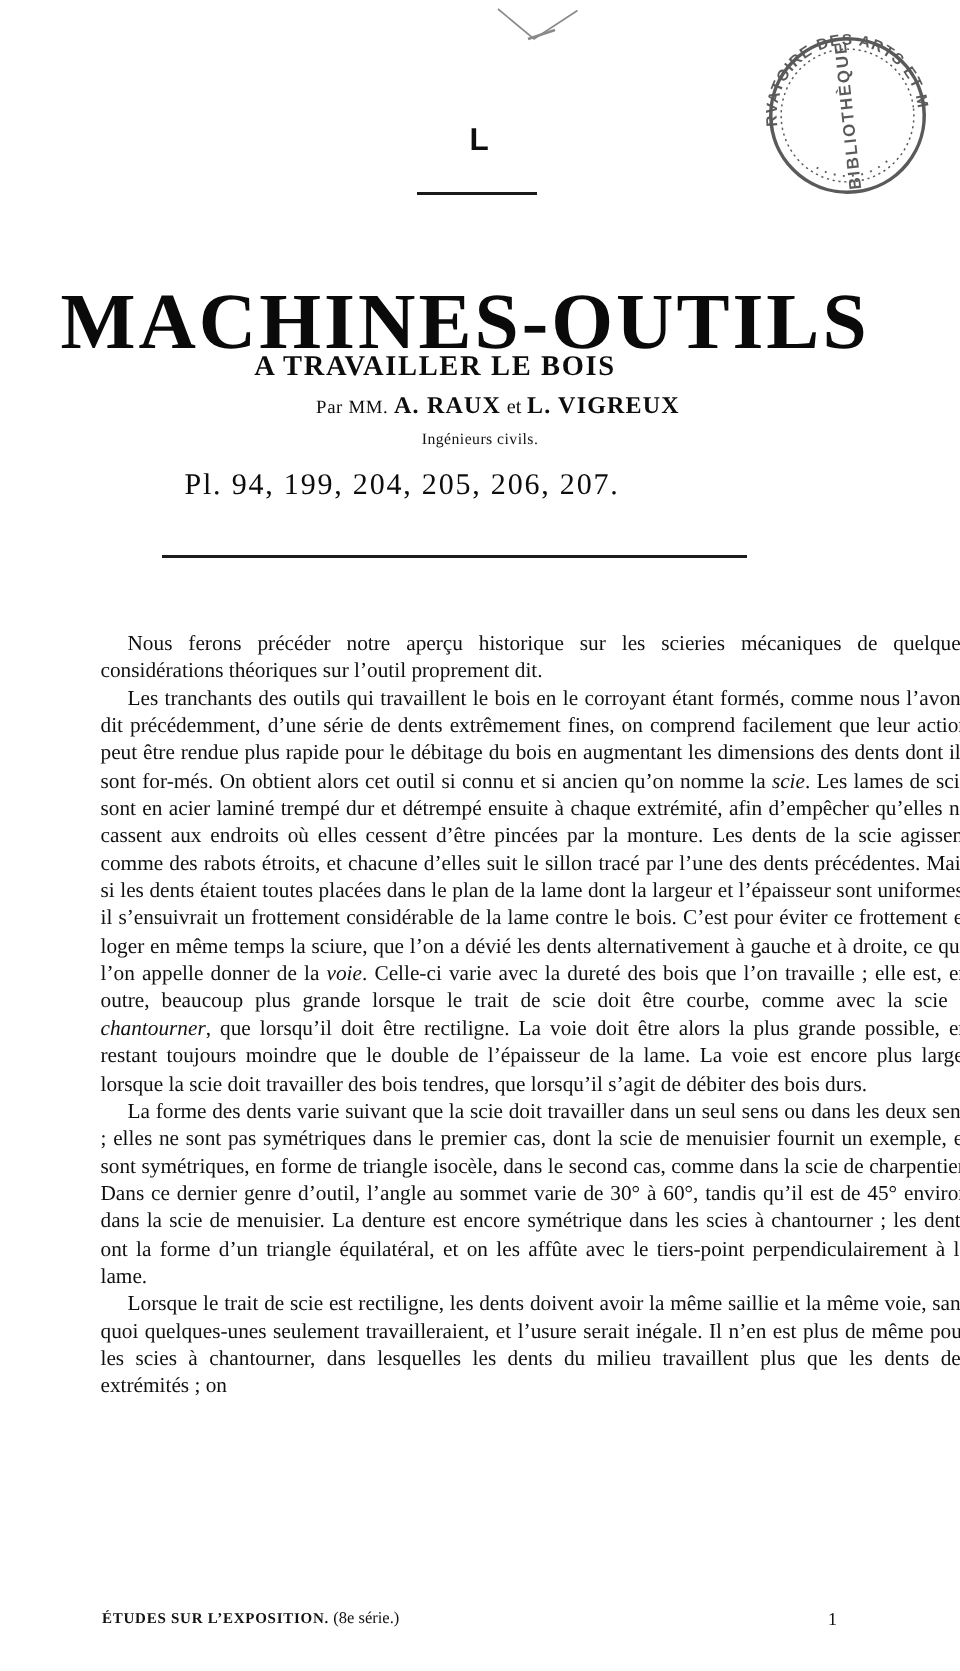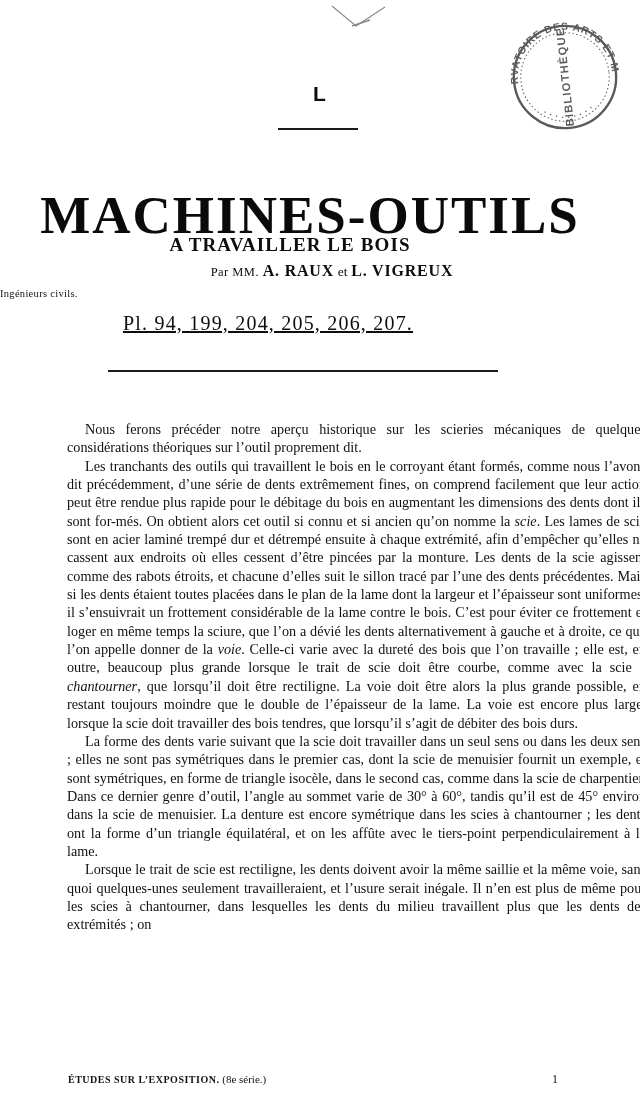--- a/index.html
+++ b/index.html
@@ -110,35 +110,34 @@
     letter-spacing: 0.8px;
   }
   .byline .conj {
     font-size: 13.5px;
   }
   .affiliation {
     position: absolute;
     left: 0;
     top: 288px;
     width: 640px;
-    text-align: left;
+    text-align: center;
     font-size: 10.5px;
     letter-spacing: 0.3px;
     color: #141414;
   }
   .plates {
     position: absolute;
     left: 0;
     top: 312px;
     width: 536px;
     text-align: center;
     font-size: 20px;
     letter-spacing: 1.2px;
     color: #0d0d0d;
-    text-decoration: underline;
   }
 
   
   .separator {
     position: absolute;
     left: 108px;
     top: 370px;
     width: 390px;
     height: 2px;
     background: #1c1c1c;

